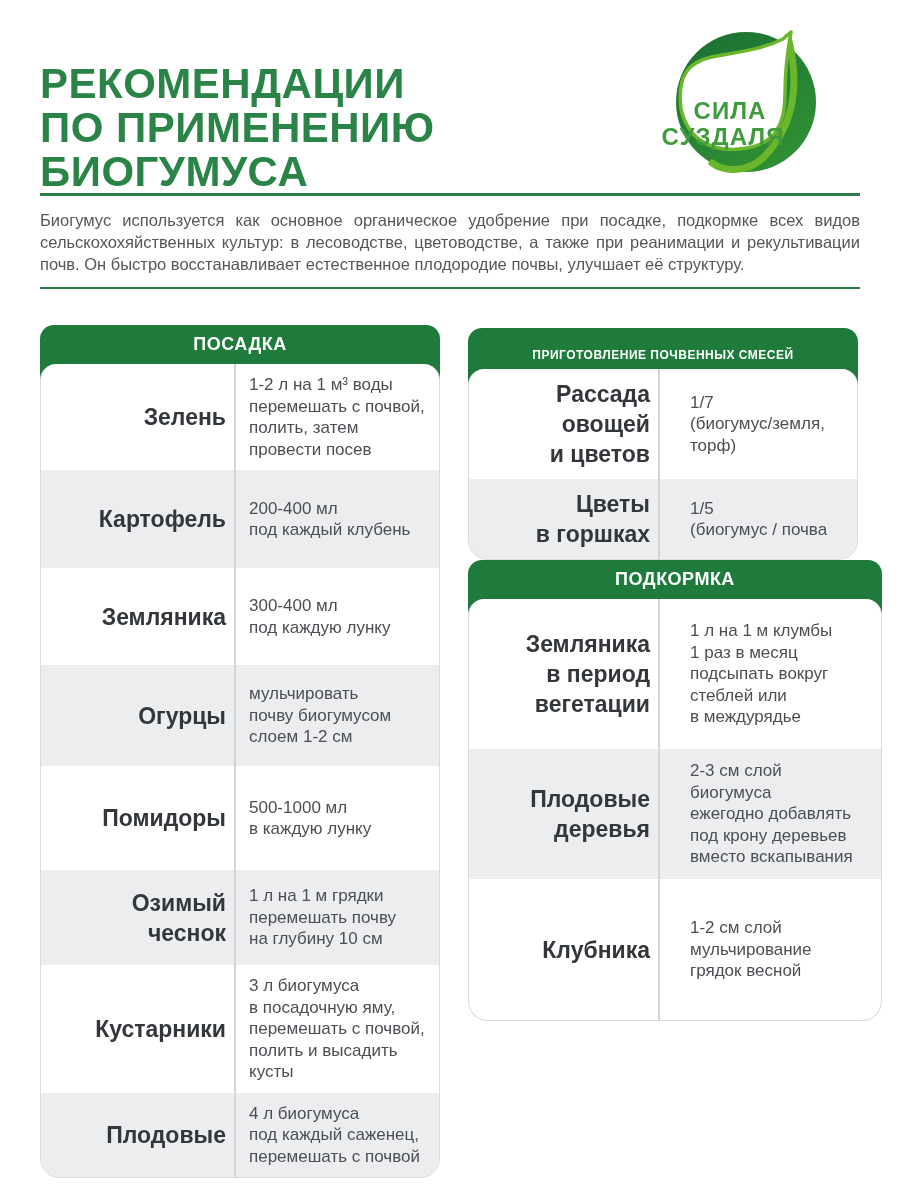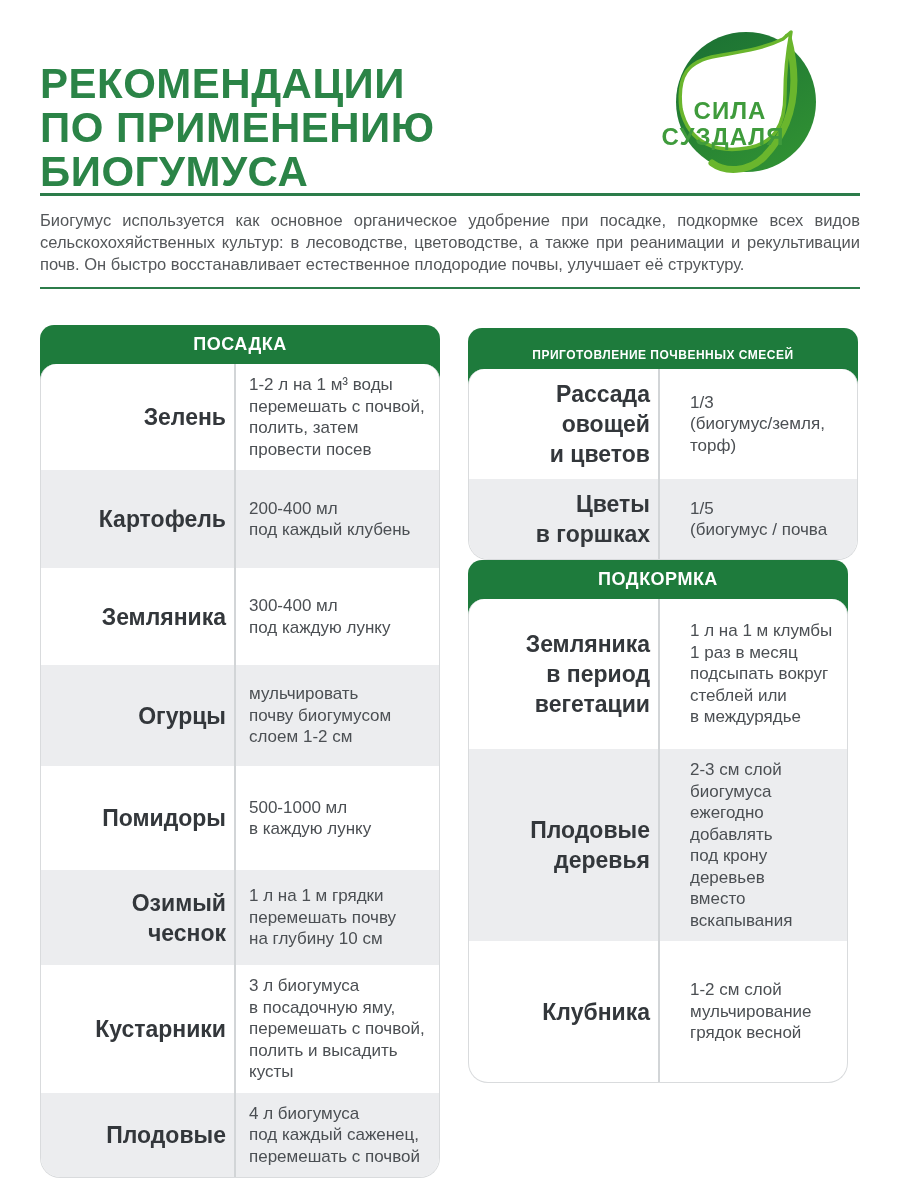--- a/index.html
+++ b/index.html
@@ -40,21 +40,21 @@
     position:absolute;left:40px;top:209px;width:820px;
     font-size:16.5px;line-height:22px;color:var(--body-text);
     text-align:justify;
   }
   
   .logo{position:absolute;left:660px;top:14px;width:172px;height:176px;}
   
   .card{position:absolute;}
   .card-posadka{left:40px;top:325px;width:400px;}
   .card-smesi{left:468px;top:328px;width:390px;}
-  .card-podkormka{left:468px;top:560px;width:380px;}
+  .card-podkormka{left:468px;top:560px;width:414px;}
   .card-header{
     background:var(--green-dark);
     color:#fff;text-align:center;font-weight:700;
     font-size:18px;letter-spacing:.5px;
     border-radius:14px 14px 0 0;
     padding:9px 8px 26px 8px;
   }
   .card-smesi .card-header{font-size:12px;padding:20px 4px 24px 4px;}
   .card-podkormka .card-header{padding:9px 8px 26px 8px;}
   .card-body{
@@ -178,21 +178,21 @@
       </div>
     </div>
   </div>
 
   <div class="card card-smesi">
     <div class="card-header">ПРИГОТОВЛЕНИЕ ПОЧВЕННЫХ СМЕСЕЙ</div>
     <div class="card-body">
       <div class="row" style="min-height:85px">
         <div class="cell label">Рассада овощей
 и цветов</div>
-        <div class="cell value"><span class="value-inner">1/3
+        <div class="cell value"><span class="value-inner">1/7
 (биогумус/земля,
 торф)</span></div>
       </div>
       <div class="row" style="min-height:76px">
         <div class="cell label">Цветы
 в горшках</div>
         <div class="cell value"><span class="value-inner">1/5
 (биогумус / почва</span></div>
       </div>
     </div>

